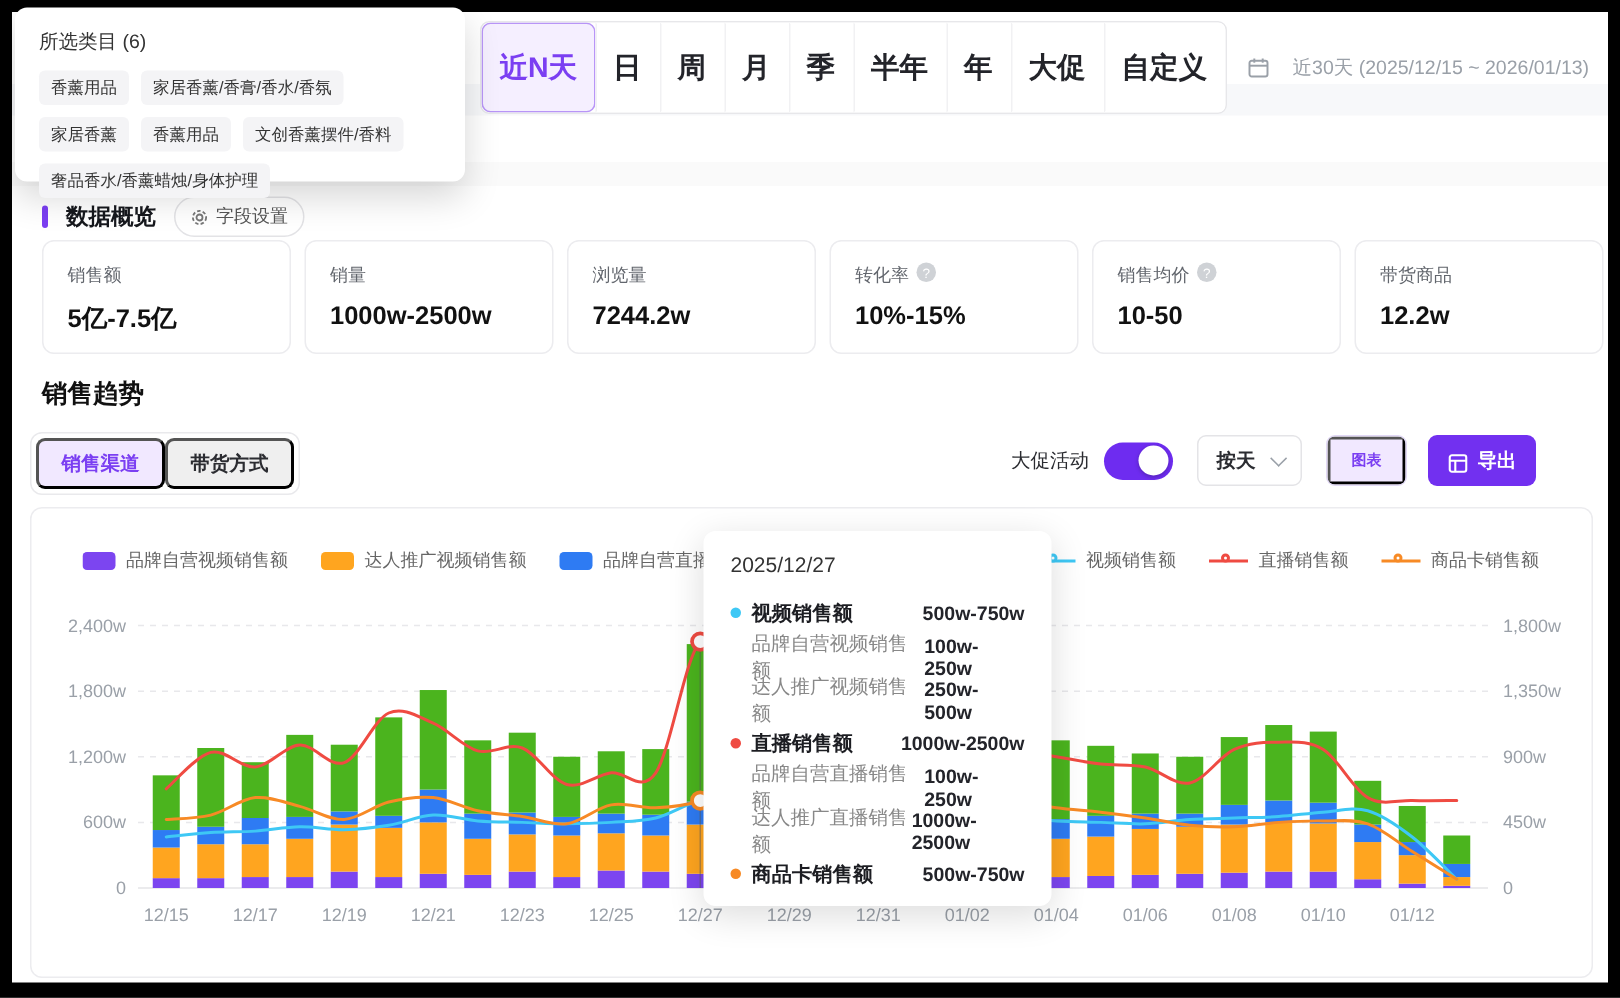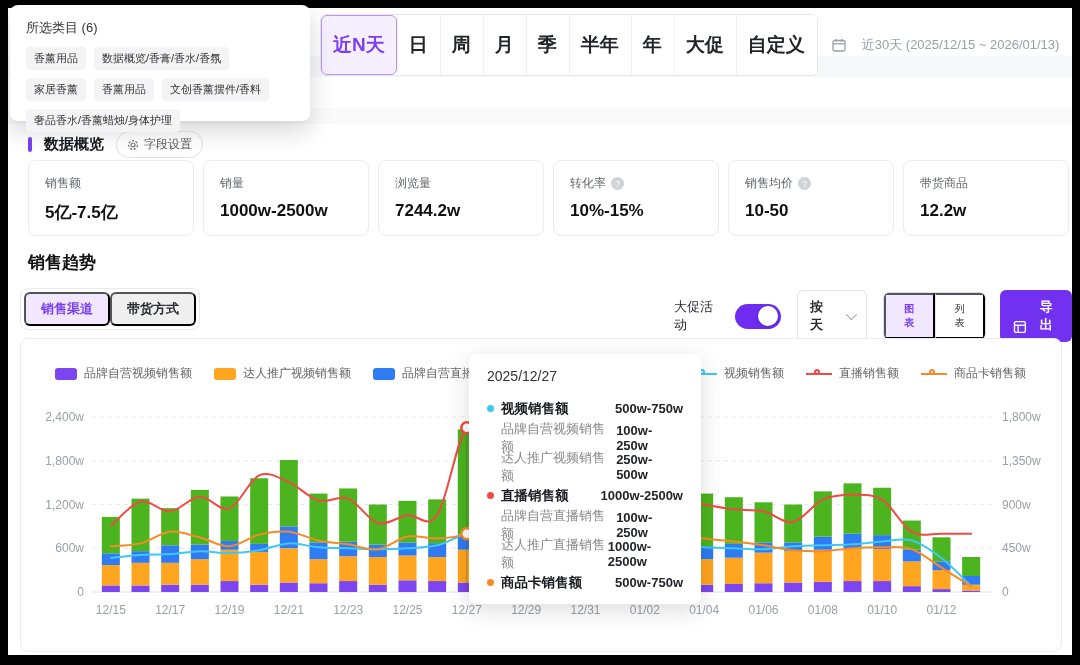--- a/index.html
+++ b/index.html
@@ -19,21 +19,21 @@
   .popup-title{font-size:13px;color:#333;margin-bottom:10px;}
   .tag-wrap{display:flex;flex-wrap:wrap;gap:8px;}
   .tag{background:#f4f4f6;border-radius:4px;padding:4px 8px;font-size:11px;color:#333;white-space:nowrap;}
   
   .sec-head{position:absolute;left:20px;top:123px;display:flex;align-items:center;gap:12px;}
   .sec-bar{width:4px;height:15px;background:#7b3ff2;border-radius:2px;}
   .sec-title{font-size:15px;font-weight:bold;color:#16181d;}
   .field-btn{display:flex;align-items:center;gap:5px;border:1px solid #e3e3e6;border-radius:14px;padding:4px 10px;font-size:12px;color:#555;background:#fff;cursor:pointer;}
   .cards{position:absolute;left:20px;top:152px;display:flex;gap:9px;}
   .card{width:166px;height:76px;border:1px solid #ececef;border-radius:8px;background:#fff;padding:14px 16px;}
-  .card-label{display:flex;align-items:center;gap:5px;font-size:12px;color:#62666d;}
+  .card-label{display:flex;align-items:flex-start;gap:5px;font-size:12px;color:#62666d;}
   .card-value{margin-top:9px;font-size:17px;font-weight:bold;color:#111;}
   .help{width:13px;height:13px;border-radius:50%;background:#cfd2d6;color:#fff;font-size:9px;display:flex;align-items:center;justify-content:center;}
   
   .trend-title{position:absolute;left:20px;top:243px;font-size:17px;font-weight:bold;color:#111;}
   .tabs{position:absolute;left:12px;top:280px;display:flex;border:1px solid #e9e9ec;border-radius:8px;background:#fff;padding:3px;}
   .tab{padding:6px 15px;font-size:13px;font-weight:bold;color:#2b2c31;border-radius:6px;cursor:pointer;}
   .tab.active{background:#f1e8ff;color:#7b3ff2;}
   .ctrl{position:absolute;top:282px;display:flex;align-items:center;}
   .promo-label{font-size:13px;color:#2b2c31;}
   .toggle{width:46px;height:25px;border-radius:13px;background:#6e2cf0;position:relative;margin-left:10px;cursor:pointer;}
@@ -90,21 +90,21 @@
             <line x1="9.8" y1="1" x2="9.8" y2="3.8" stroke="#9aa0a8" stroke-width="1.3"></line>
           </svg>
         <span>近30天 (2025/12/15 ~ 2026/01/13)</span>
       </div>
     </div>
 
     <div class="popup">
       <div class="popup-title">所选类目 (6)</div>
       <div class="tag-wrap" id="popup-tags">
           <span class="tag">香薰用品</span>
-          <span class="tag">数据概览/香膏/香水/香氛</span>
+          <span class="tag">家居香薰/香膏/香水/香氛</span>
           <span class="tag">家居香薰</span>
           <span class="tag">香薰用品</span>
           <span class="tag">文创香薰摆件/香料</span>
           <span class="tag">奢品香水/香薰蜡烛/身体护理</span>
         </div>
     </div>
 
     <div class="sec-head">
       <div class="sec-bar"></div>
       <div class="sec-title">数据概览</div>
@@ -167,21 +167,20 @@
       <span class="promo-label">大促活动</span>
       <div class="toggle">
           <div class="knob"></div>
         </div>
       <div class="select">
         <span>按天</span>
         <span class="chev"></span>
       </div>
       <div class="view-group" id="view-group">
           <button class="view-btn active">图表</button>
-          <button class="view-btn" style="border-left: 1px solid rgb(232, 226, 245);">列表</button>
         </div>
       <button class="export-btn">
         <svg width="14" height="14" viewBox="0 0 14 14">
             <rect x="1.5" y="1.5" width="11" height="11" rx="1.5" fill="none" stroke="#fff" stroke-width="1.4"></rect>
             <line x1="1.5" y1="5.2" x2="12.5" y2="5.2" stroke="#fff" stroke-width="1.4"></line>
             <line x1="5.2" y1="5.2" x2="5.2" y2="12.5" stroke="#fff" stroke-width="1.4"></line>
           </svg>
         <span>导出</span>
       </button>
     </div>

